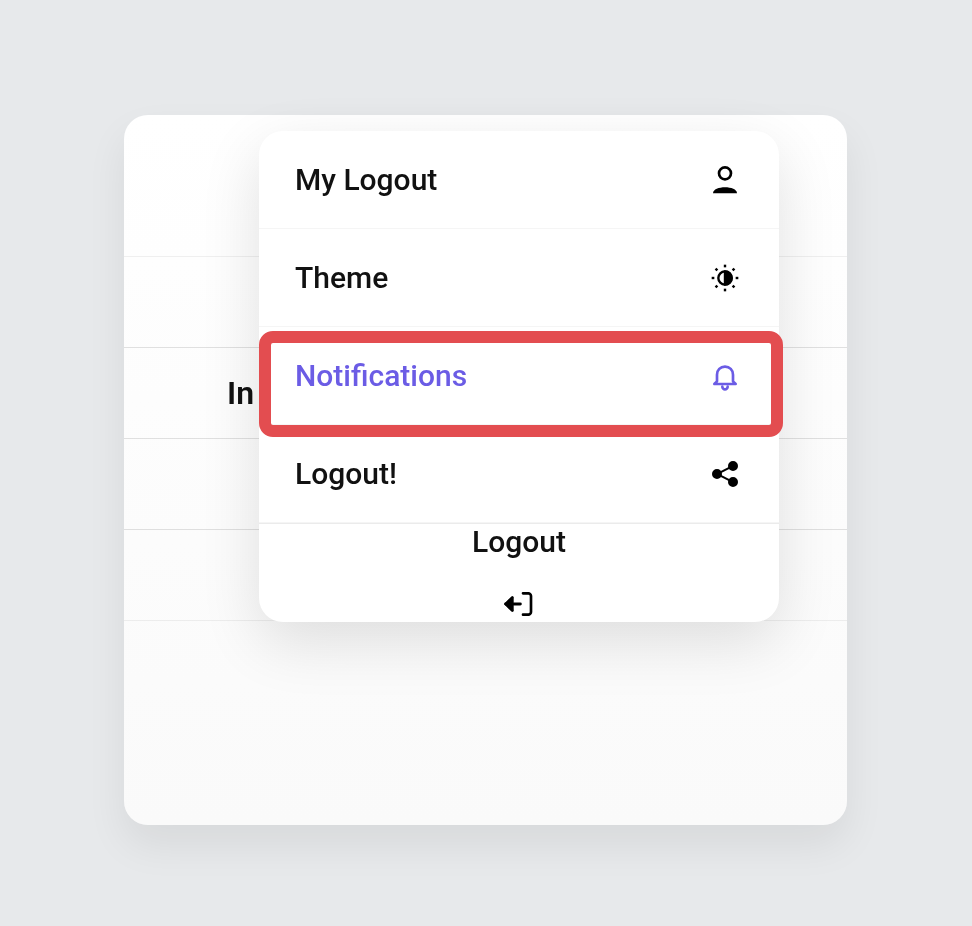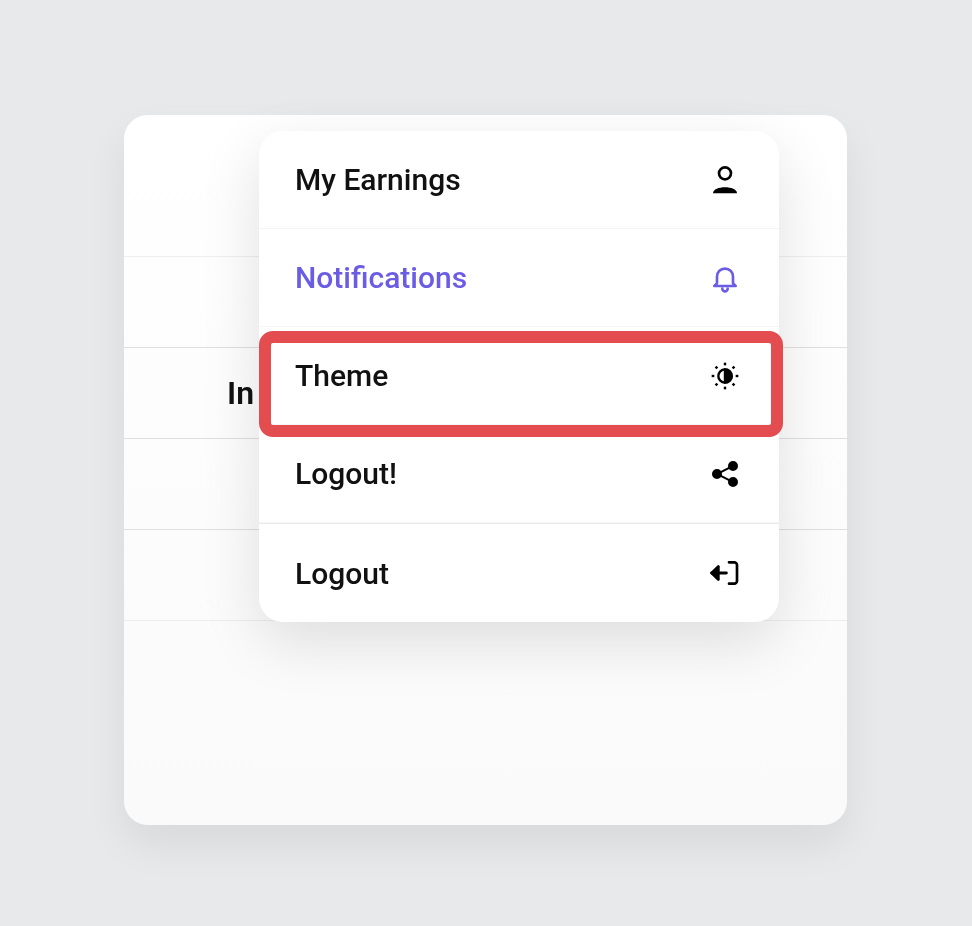--- a/index.html
+++ b/index.html
@@ -60,20 +60,21 @@
       padding: 0 36px;
       height: 98px;
       cursor: pointer;
       font-size: 30px;
       font-weight: 500;
       color: #111;
       border-bottom: 1px solid rgba(0,0,0,0.04);
     }
     .menu-item:last-child {
       border-bottom: none;
+      flex-direction: column;
     }
     .menu-item.active {
       color: #6b5ce5;
     }
     .menu-item.active .icon svg {
       stroke: #6b5ce5;
       fill: none;
     }
     .menu-label {
       flex: 1;
@@ -113,54 +114,54 @@
   <div class="bg-row bg-row-2">
     <span>In</span>
   </div>
   <div class="bg-row bg-row-3"></div>
   <div class="bg-row bg-row-4"></div>
 </div>
 
 <div class="menu-card">
 
   <div class="menu-item">
-    <span class="menu-label">My Earnings</span>
+    <span class="menu-label">My Logout</span>
     <span class="icon">
       <svg viewBox="0 0 24 24" fill="none" stroke="#000" stroke-width="2">
         <circle cx="12" cy="7" r="4.5" fill="none"></circle>
         <path d="M3 22 C3 16, 21 16, 21 22 Z" fill="#000" stroke="none"></path>
       </svg>
     </span>
   </div>
 
-
-  <div class="menu-item active">
-    <span class="menu-label">Notifications</span>
-    <span class="icon">
-      <svg viewBox="0 0 24 24" fill="none" stroke="#6b5ce5" stroke-width="2" stroke-linecap="round" stroke-linejoin="round">
-        <path d="M18 16 L18 11 C18 7.5 15.5 5 12 5 C8.5 5 6 7.5 6 11 L6 16 L4 18 L20 18 Z"></path>
-        <path d="M10 20 C10 21, 11 22, 12 22 C13 22, 14 21, 14 20"></path>
-      </svg>
-    </span>
-  </div>
 
   <div class="menu-item">
     <span class="menu-label">Theme</span>
     <span class="icon">
       <svg viewBox="0 0 24 24" fill="none" stroke="#000" stroke-width="1.8">
         <circle cx="12" cy="12" r="5"></circle>
         <path d="M12 7 A5 5 0 0 1 12 17 Z" fill="#000"></path>
         <line x1="12" y1="2" x2="12" y2="4"></line>
         <line x1="12" y1="20" x2="12" y2="22"></line>
         <line x1="2" y1="12" x2="4" y2="12"></line>
         <line x1="20" y1="12" x2="22" y2="12"></line>
         <line x1="4.9" y1="4.9" x2="6.3" y2="6.3"></line>
         <line x1="17.7" y1="17.7" x2="19.1" y2="19.1"></line>
         <line x1="4.9" y1="19.1" x2="6.3" y2="17.7"></line>
         <line x1="17.7" y1="6.3" x2="19.1" y2="4.9"></line>
+      </svg>
+    </span>
+  </div>
+
+  <div class="menu-item active">
+    <span class="menu-label">Notifications</span>
+    <span class="icon">
+      <svg viewBox="0 0 24 24" fill="none" stroke="#6b5ce5" stroke-width="2" stroke-linecap="round" stroke-linejoin="round">
+        <path d="M18 16 L18 11 C18 7.5 15.5 5 12 5 C8.5 5 6 7.5 6 11 L6 16 L4 18 L20 18 Z"></path>
+        <path d="M10 20 C10 21, 11 22, 12 22 C13 22, 14 21, 14 20"></path>
       </svg>
     </span>
   </div>
 
   <div class="menu-item">
     <span class="menu-label">Logout!</span>
     <span class="icon">
       <svg viewBox="0 0 24 24" fill="#000" stroke="#000" stroke-width="1.5">
         <circle cx="6" cy="12" r="3"></circle>
         <circle cx="18" cy="6" r="3"></circle>

